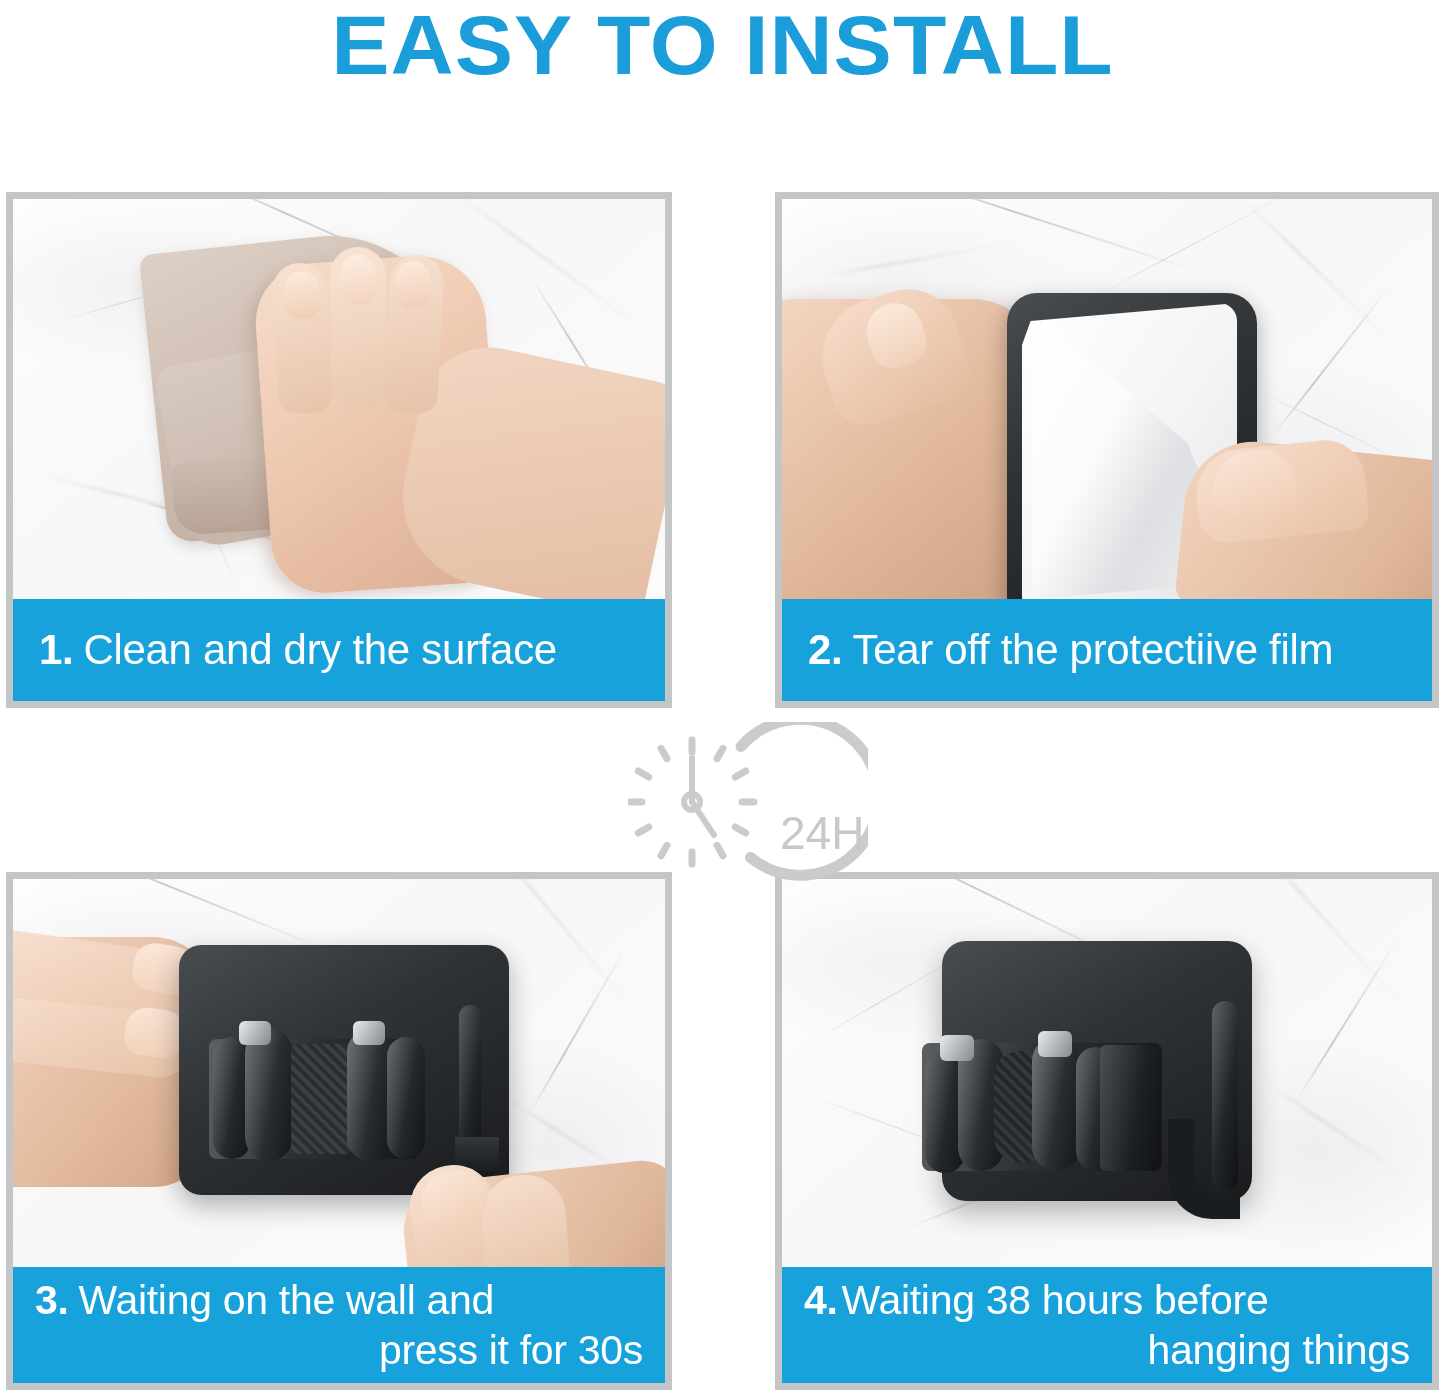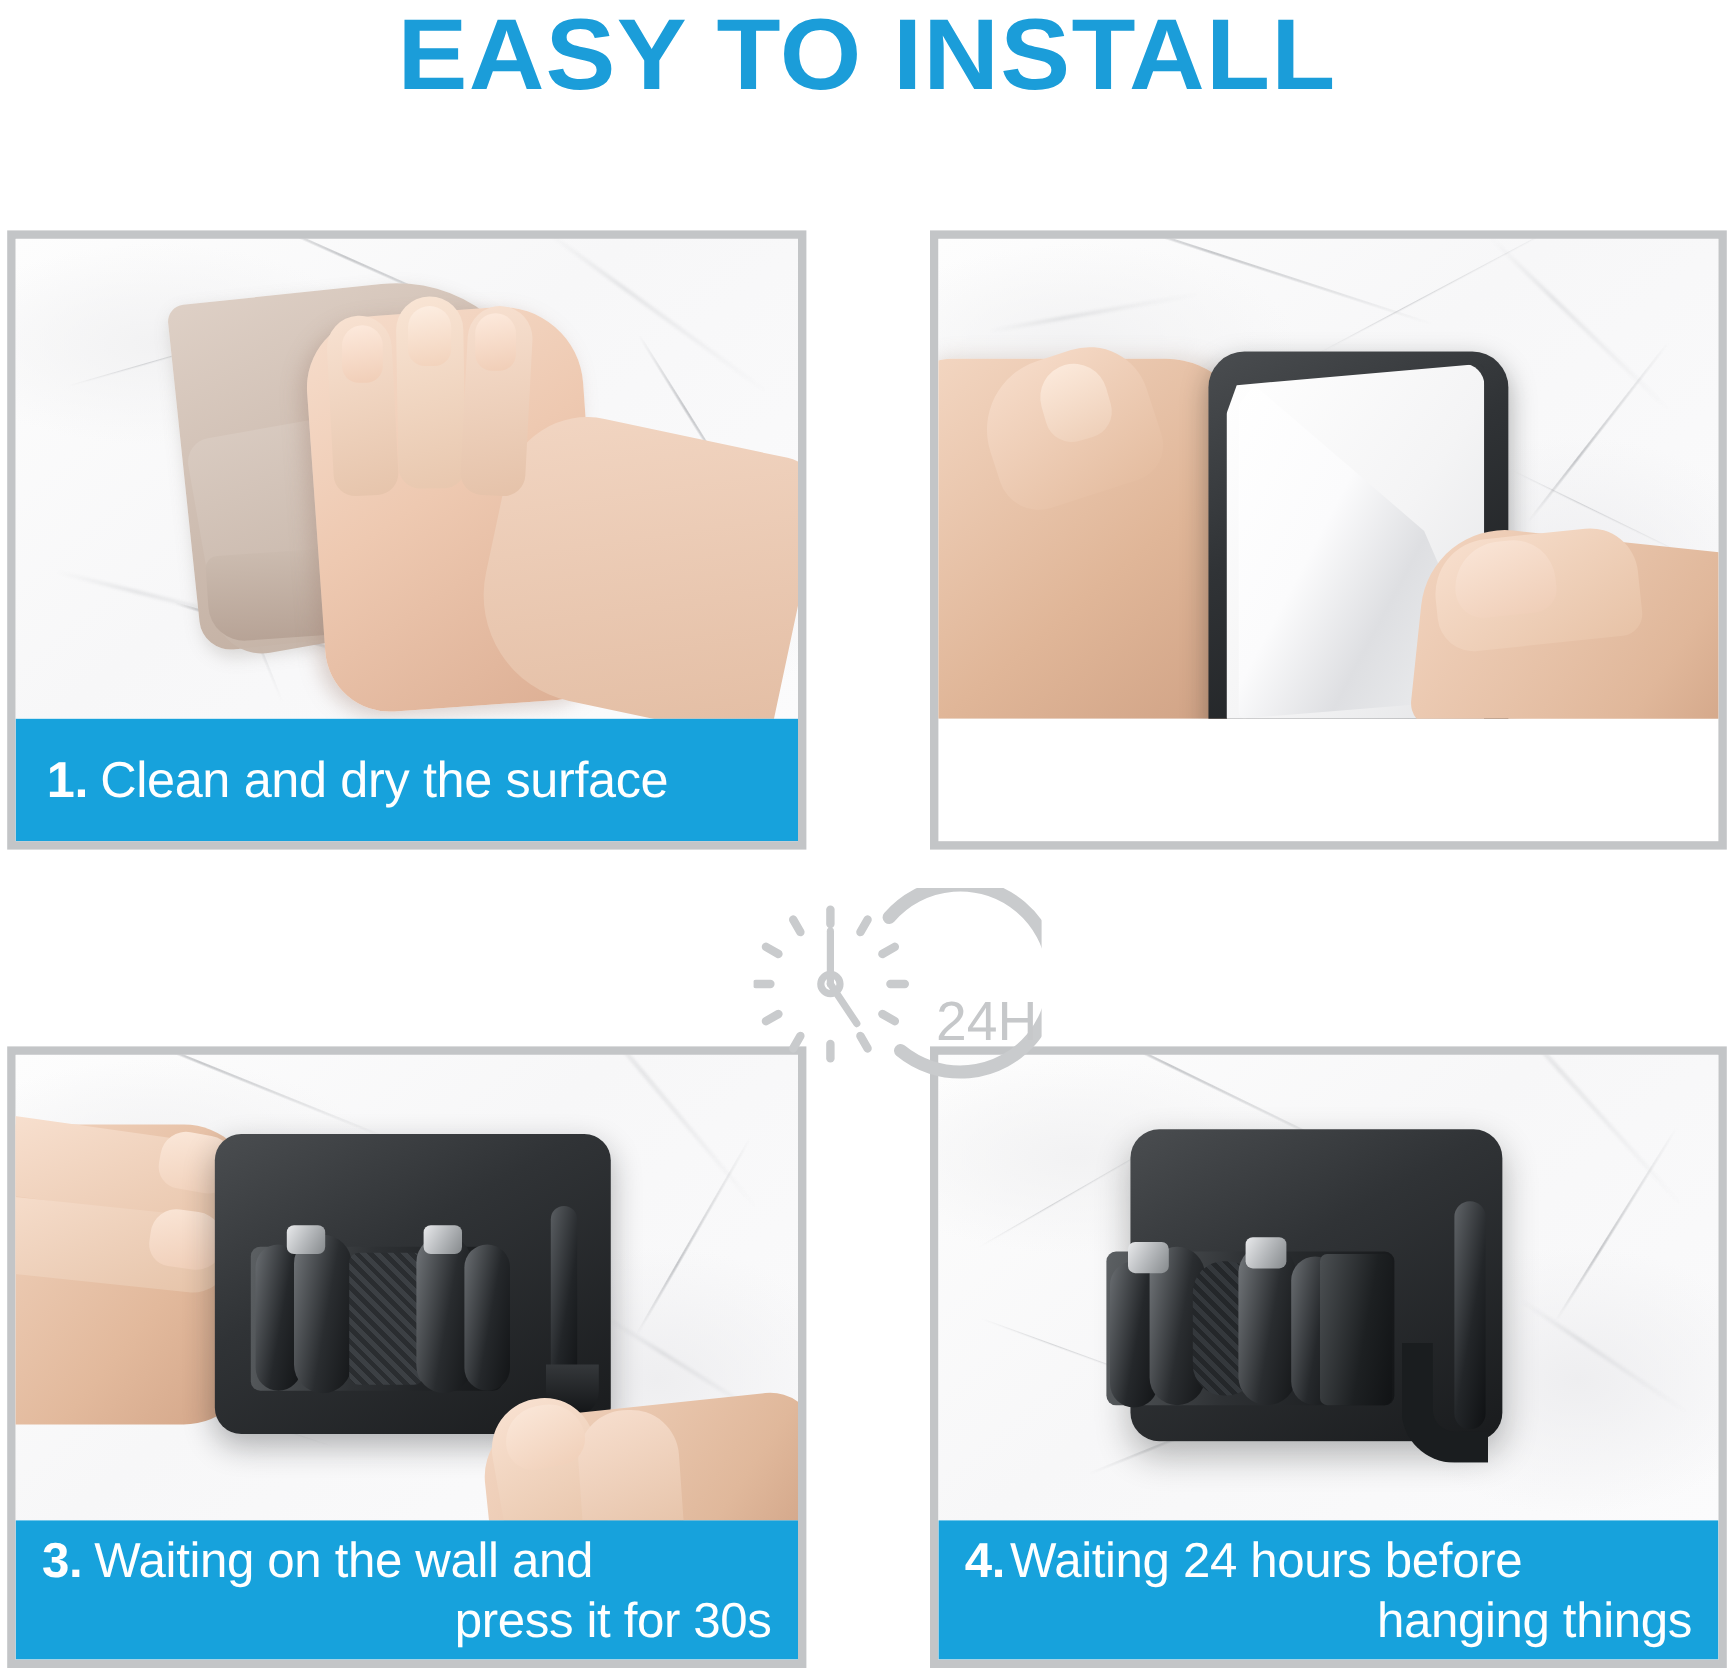--- a/index.html
+++ b/index.html
@@ -112,21 +112,21 @@
     margin-right: 10px;
   }
   .cap-line.centered { text-align: right; }
   .panel-3 .cap-line, .panel-4 .cap-line { font-size: 41px; line-height: 50px; }
   .panel-4 .cap-num { margin-right: 4px; }
 
   
   .clock-wrap {
     position: absolute;
     left: 628px;
-    top: 740px;
+    top: 722px;
     width: 240px;
     height: 168px;
     pointer-events: none;
   }
   .clock-wrap svg { display: block; }
   .h24 {
     position: absolute;
     left: 152px;
     top: 88px;
     font-size: 46px;
@@ -224,20 +224,23 @@
       <div class="pad" style="left:225px; top:94px; width:250px; height:320px; border-radius:30px 30px 10px 10px; box-shadow:0 8px 22px rgba(20,22,24,.35);"></div>
 
       <div class="filmsheet" style="left:240px; top:104px; width:215px; height:300px; border-radius:20px 18px 6px 6px; clip-path:polygon(4% 6%, 100% 0%, 100% 100%, 0% 100%, 0% 14%); box-shadow:-3px 4px 10px rgba(120,122,126,.25);"></div>
       <div class="filmsheet" style="left:250px; top:110px; width:215px; height:290px; background:linear-gradient(118deg, #ffffff 0%, #fbfbfc 38%, #dedfe2 62%, #f2f3f4 100%); clip-path:polygon(6% 4%, 72% 46%, 100% 94%, 0% 100%, 0% 10%); border-radius:18px 0 4px 6px;"></div>
 
       <div class="skin" style="left:400px; top:250px; width:280px; height:170px; border-radius:70px 30px 10px 20px; transform:rotate(6deg); background:linear-gradient(120deg,#f2d4bf 0%,#e0b79a 70%,#cfa183 100%);"></div>
       <div class="skin" style="left:414px; top:246px; width:170px; height:92px; border-radius:46px 40px 18px 30px; transform:rotate(-6deg); background:linear-gradient(150deg,#f8e0cf,#e7c2a6);"></div>
       <div style="position:absolute;left:430px;top:252px;width:84px;height:62px;border-radius:40px 36px 20px 24px;transform:rotate(-6deg);background:linear-gradient(160deg,#fae6d8,#efcdb6);"></div>
     </div>
 
+    <div class="caption">
+      <span class="cap-line"><span class="cap-num">2.</span><span>Tear off the protectiive film</span></span>
+    </div>
   </div>
 
   <div class="panel panel-3">
     <div class="photo">
       <div class="marble"></div>
       <div class="vein" style="left:60px; top:20px; width:260px; transform:rotate(22deg);"></div>
       <div class="vein thin" style="left:30px; top:130px; width:180px; transform:rotate(-34deg);"></div>
       <div class="vein soft" style="left:430px; top:40px; width:230px; transform:rotate(50deg);"></div>
       <div class="vein" style="left:470px; top:150px; width:190px; transform:rotate(-60deg);"></div>
       <div class="vein thin" style="left:100px; top:300px; width:170px; transform:rotate(18deg);"></div>
@@ -296,21 +299,21 @@
       <div class="metal" style="left:294px; top:168px; width:40px; height:124px; border-radius:20px; background:linear-gradient(100deg,#6a6e72,#25282b 55%,#121416);"></div>
       <div class="metal" style="left:318px; top:166px; width:60px; height:126px; border-radius:6px; background:linear-gradient(100deg,#4c5053,#1d2022 60%,#111315);"></div>
       <div class="chrome" style="left:158px; top:156px; width:34px; height:26px; border-radius:6px;"></div>
       <div class="chrome" style="left:256px; top:152px; width:34px; height:26px; border-radius:6px;"></div>
 
       <div class="metal" style="left:430px; top:122px; width:26px; height:190px; border-radius:13px; background:linear-gradient(100deg,#606468,#232629 55%,#0f1113);"></div>
       <div style="position:absolute; left:386px; top:240px; width:72px; height:100px; border:26px solid #1a1d1f; border-top:none; border-right:none; border-radius:0 0 0 44px; box-sizing:border-box;"></div>
     </div>
 
     <div class="caption">
-      <span class="cap-line"><span class="cap-num">4.</span><span>Waiting 24 hours before</span></span>
+      <span class="cap-line"><span class="cap-num">4.</span><span>Waiting 38 hours before</span></span>
       <span class="cap-line centered">hanging things</span>
     </div>
   </div>
 
   <div class="clock-wrap">
     <svg width="240" height="168" viewBox="0 0 240 168">
 
       <path d="M 155.5 137.5 A 78 78 0 1 0 146.0 26.5" fill="none" stroke="#c9cbcd" stroke-width="11" stroke-linecap="round" transform="translate(-33,-2)"></path>
       <g stroke="#c9cbcd" stroke-width="7" stroke-linecap="round" transform="translate(64,80)">
         <line x1="0" y1="-62" x2="0" y2="-50"></line>

